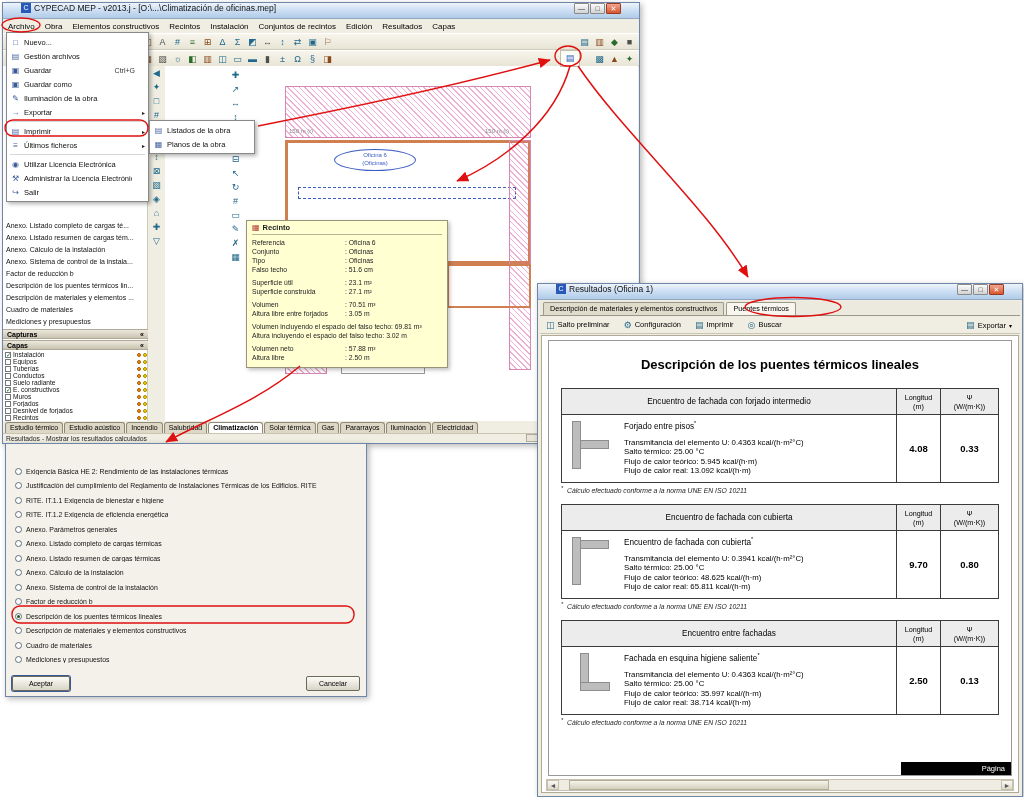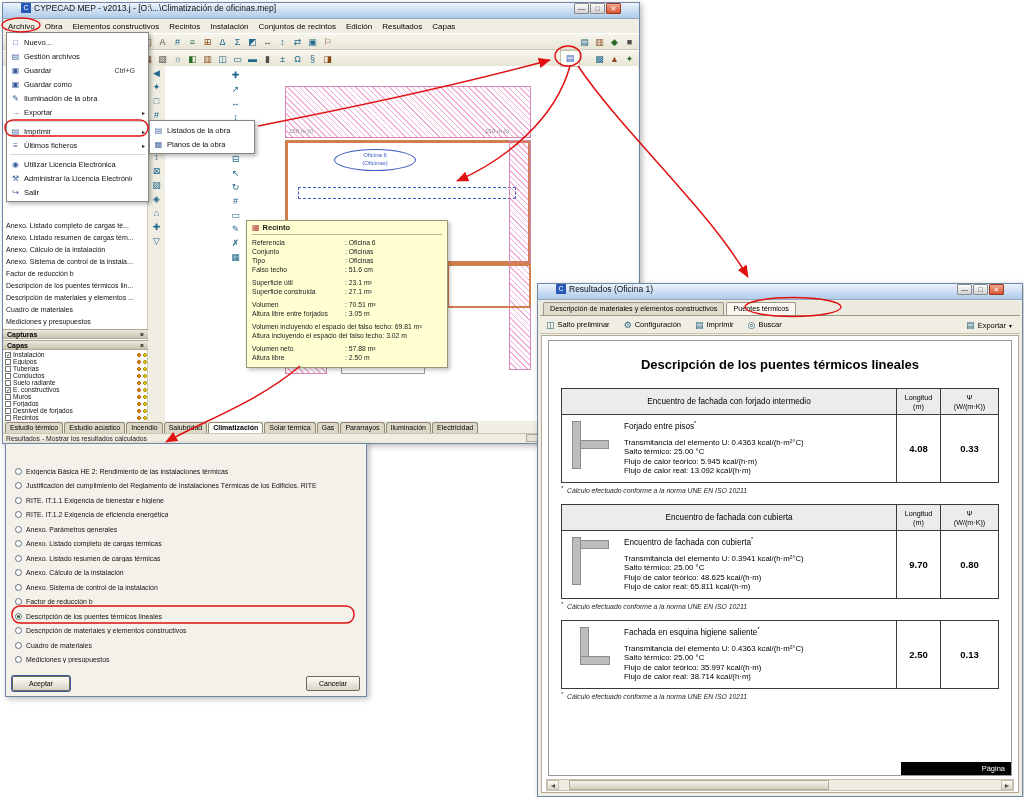--- a/index.html
+++ b/index.html
@@ -766,20 +766,31 @@
               </div>
 
               <div>
                 <table class="rtable">
                   <colgroup>
                     <col>
                     <col style="width:44px;">
                     <col style="width:58px;">
                   </colgroup>
                   <tbody>
+                    <tr>
+                    <td class="h-main">Encuentro entre fachadas</td>
+                    <td class="h-n">
+                      <div>Longitud</div>
+                        <div>(m)</div>
+                    </td>
+                    <td class="h-n">
+                      <div>Ψ</div>
+                        <div>(W/(m·K))</div>
+                    </td>
+                  </tr>
                   <tr>
                     <td class="cell">
                       <div class="diag corner">
                         <div class="dv"></div>
                           <div class="dh"></div>
                       </div>
                       <div class="rowtitle"><span>Fachada en esquina higiene saliente</span><sup>*</sup></div>
                       <div class="dline">Transmitancia del elemento U: 0.4363 kcal/(h·m²°C)</div>
                       <div class="dline">Salto térmico: 25.00 °C</div>
                       <div class="dline">Flujo de calor teórico: 35.997 kcal/(h·m)</div>

